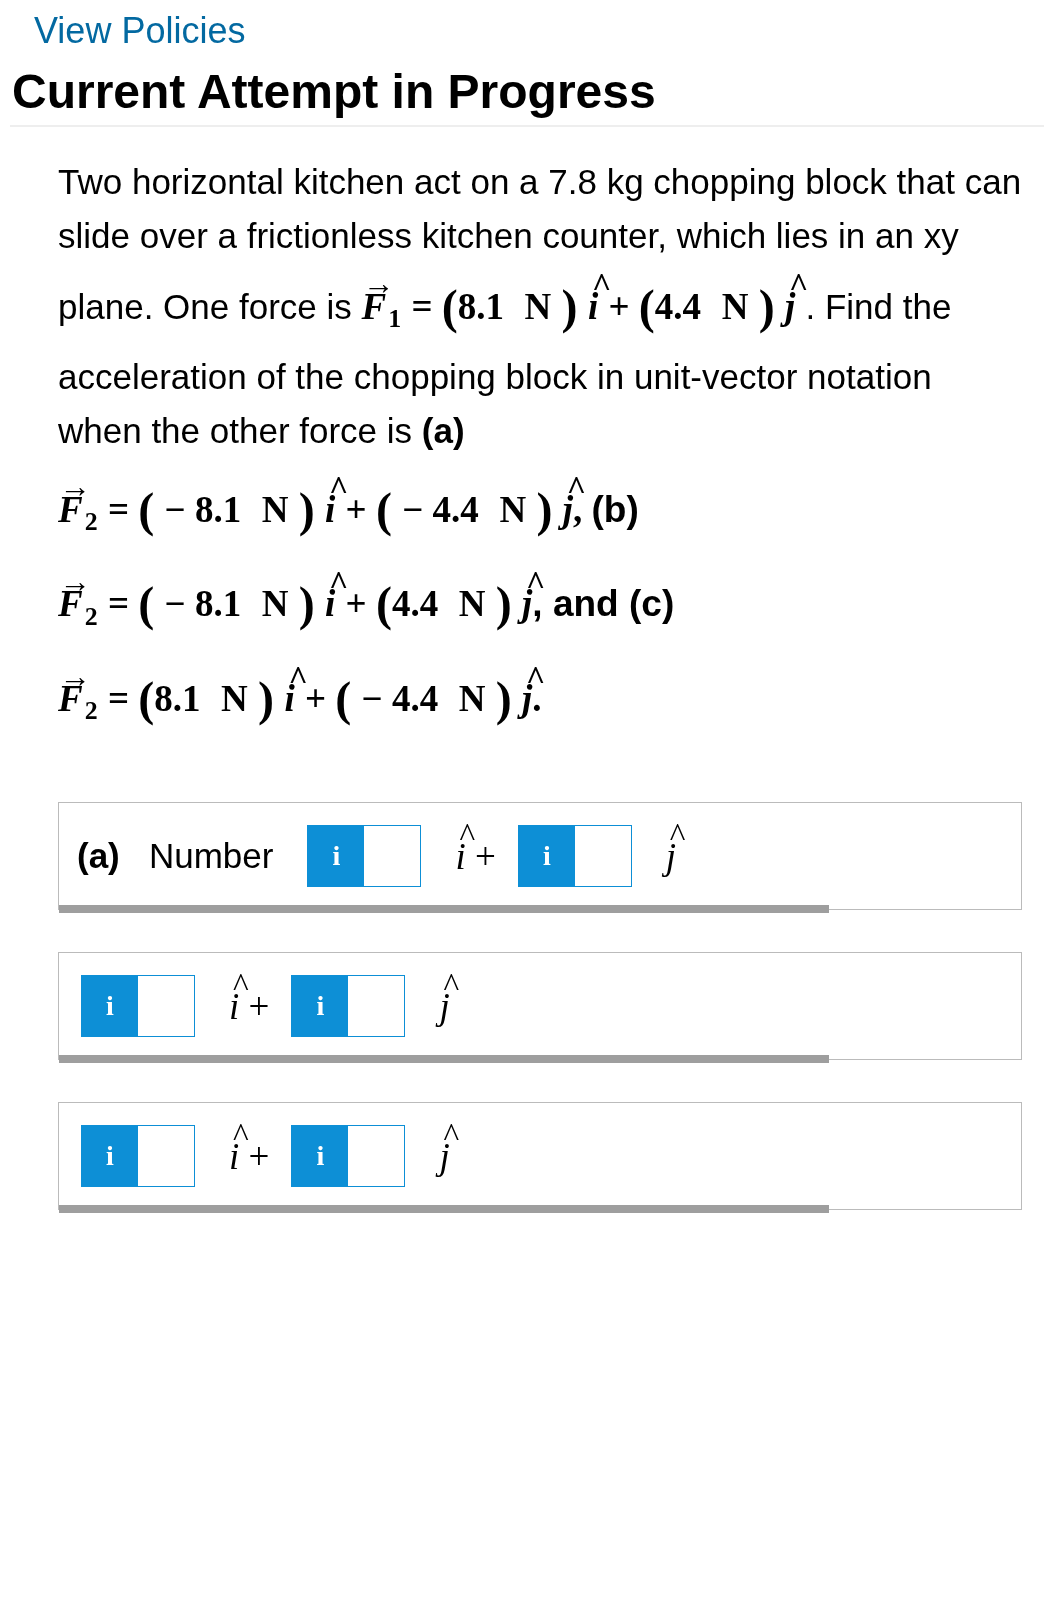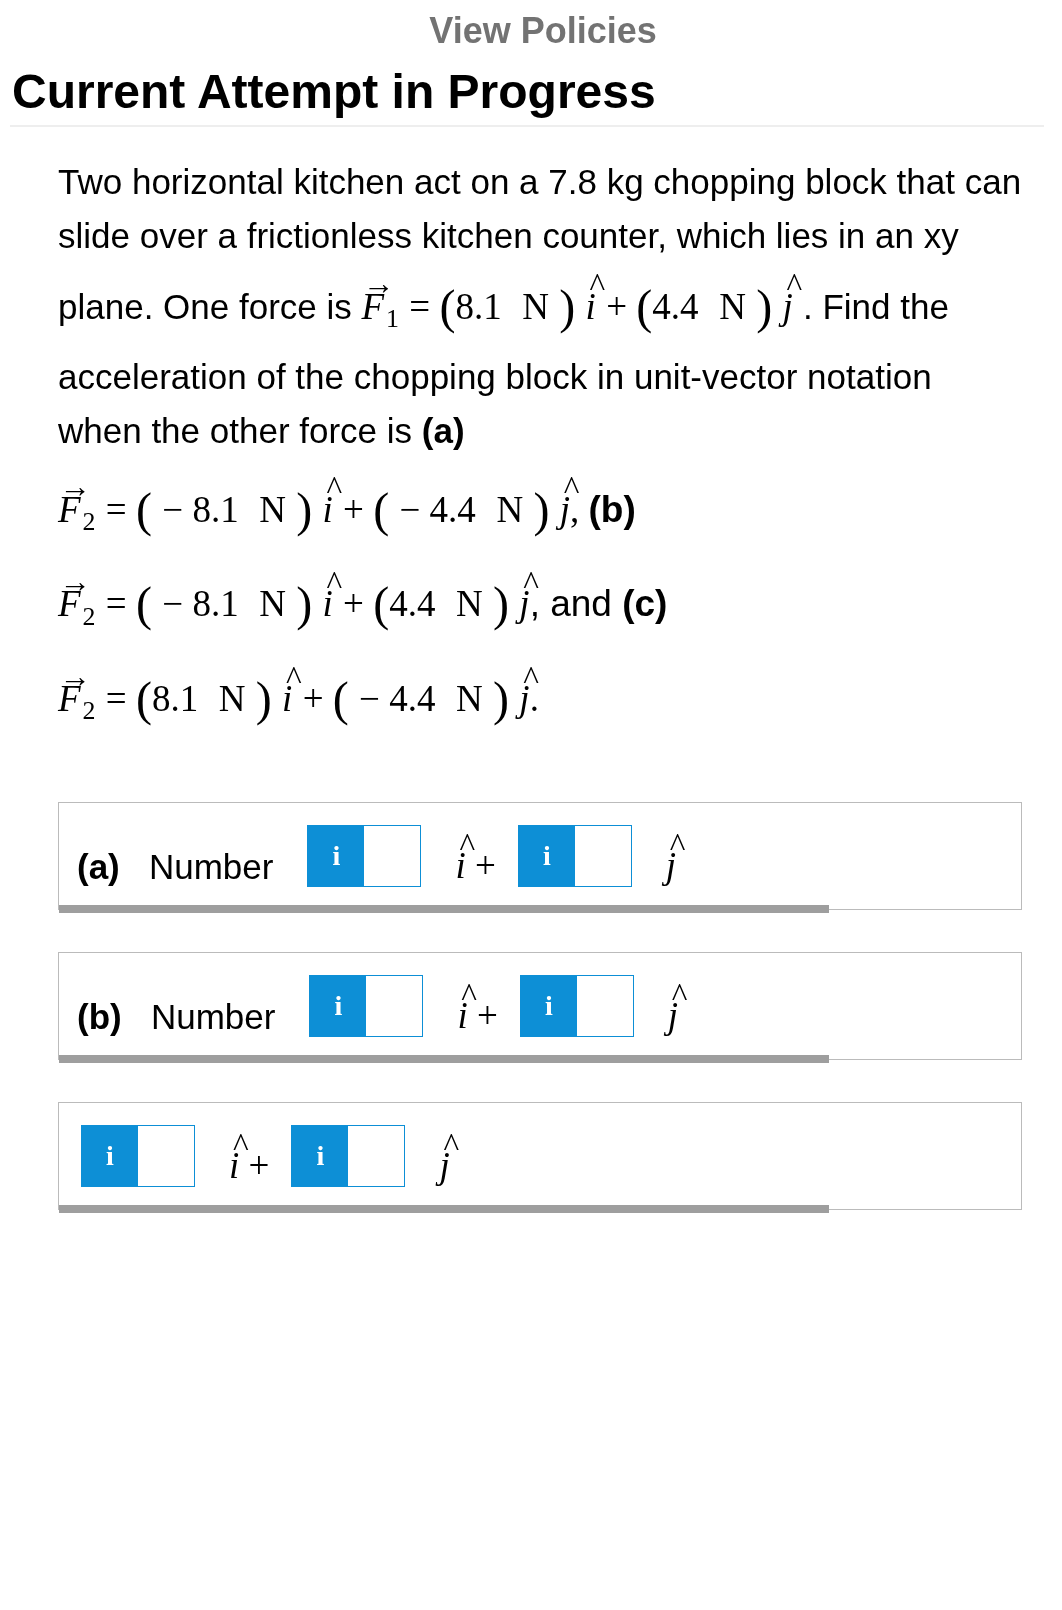--- a/index.html
+++ b/index.html
@@ -11,26 +11,25 @@
       font-family: 'Segoe UI', 'Helvetica Neue', Arial, sans-serif;
       background: #fff;
       width: 1062px;
       padding: 10px 0 40px 0;
       color: #000;
     }
     .container {
       padding: 0 10px;
     }
     .view-policies {
-      color: #737373;
+      color: #0369a1;
       font-size: 36px;
-      font-weight: 700;
+      font-weight: 400;
       margin-bottom: 12px;
       padding-left: 24px;
-      text-align: center;
     }
     .current-attempt {
       font-size: 48px;
       font-weight: 700;
       color: #000;
       padding-left: 2px;
       margin-bottom: 6px;
     }
     .divider-top {
       border-top: 2px solid #eee;
@@ -88,31 +87,32 @@
     .paren-r {
       font-size: 1.3em;
       vertical-align: -0.08em;
       font-family: 'Cambria Math', serif;
     }
     .eqline {
       display: block;
       margin: 8px 0;
       font-size: 37px;
       line-height: 1.8;
+      font-weight: bold;
     }
     .answers {
       padding: 0 30px 0 48px;
     }
     .answer-box {
       border: 1.5px solid #bbb;
       padding: 22px 18px;
       margin-bottom: 42px;
       position: relative;
       display: flex;
-      align-items: flex-end;
+      align-items: center;
     }
     .answer-box .scroll-track {
       position: absolute;
       bottom: -4px;
       left: 0;
       width: 80%;
       height: 8px;
       background: #9e9e9e;
     }
     .answer-label {
@@ -232,23 +232,20 @@
       <div class="vector-sep"><span class="hat">i</span> <span class="upright">+</span></div>
       <div class="info-input">
         <div class="info-btn">i</div>
         <input class="num-field" type="text" style="">
       </div>
       <div class="vector-end"><span class="hat">j</span></div>
       <div class="scroll-track"></div>
     </div>
 
     <div class="answer-box">
-      <div class="answer-label">
-        <b>(b)</b>&nbsp;&nbsp;&nbsp;<span>Number</span>
-      </div>
       <div class="info-input">
         <div class="info-btn">i</div>
         <input class="num-field" type="text" style="">
       </div>
       <div class="vector-sep"><span class="hat">i</span> <span class="upright">+</span></div>
       <div class="info-input">
         <div class="info-btn">i</div>
         <input class="num-field" type="text" style="">
       </div>
       <div class="vector-end"><span class="hat">j</span></div>

